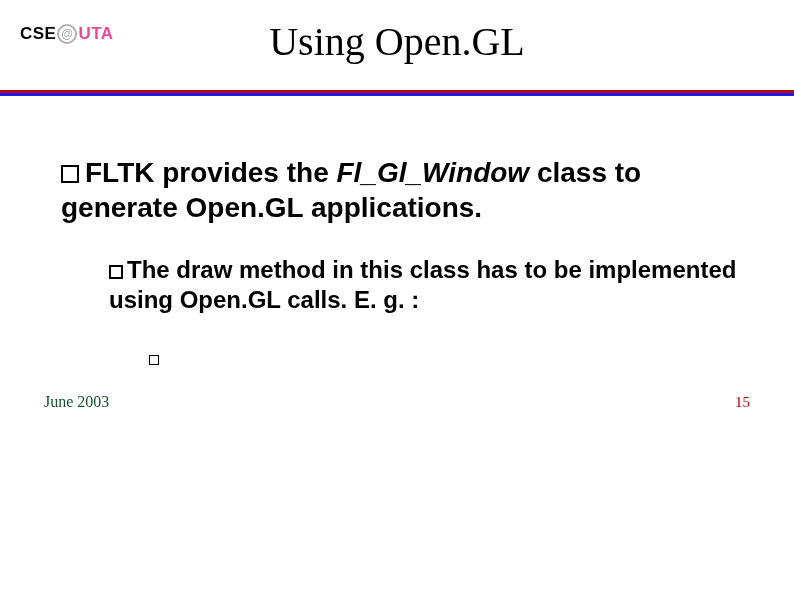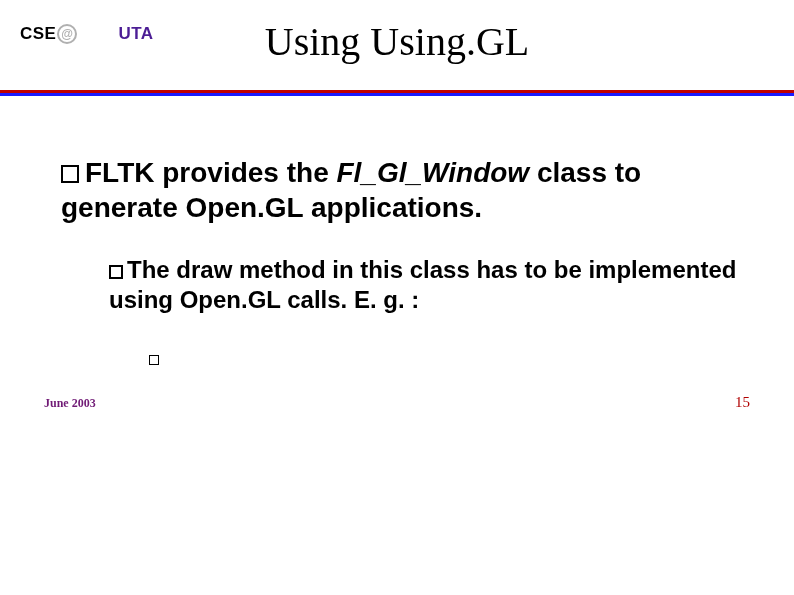--- a/index.html
+++ b/index.html
@@ -6,50 +6,50 @@
   html, body { width: 794px; height: 595px; background: #fff; font-family: "Times New Roman", Times, serif; }
   .slide { width: 794px; height: 435px; position: relative; }
   .header { position: relative; height: 95px; }
   .logo { position: absolute; left: 20px; top: 24px; font-family: Arial, Helvetica, sans-serif; font-weight: bold; font-size: 17px; letter-spacing: 0.5px; display: flex; align-items: center; color: #000; }
   .logo .at-circle {
     display: inline-flex; align-items: center; justify-content: center;
     width: 20px; height: 20px; border-radius: 50%;
     border: 2px solid #b0b0b0; color: #b0b0b0;
     font-size: 12px; font-weight: bold; margin: 0 1px; line-height: 1;
   }
-  .logo .uta { color: #4c1d95; margin-left: 40px; }
+  .logo .uta { color: #ec4899; }
   .title { position: absolute; left: 0; right: 0; top: 18px; text-align: center; font-size: 40px; font-weight: normal; font-family: "Times New Roman", Times, serif; }
   .divider { position: absolute; left: 0; right: 0; top: 90px; height: 6px; display: flex; flex-direction: column; }
   .divider .red { height: 3px; background: #c00000; }
   .divider .blue { height: 3px; background: #1a1aff; }
   .content { position: absolute; left: 61px; top: 155px; right: 50px; font-family: Arial, Helvetica, sans-serif; color: #000; }
   .b1 { font-size: 28px; font-weight: bold; line-height: 1.25; margin-bottom: 30px; }
   .b1 .marker { display: inline-block; width: 18px; height: 18px; border: 2px solid #000; vertical-align: -1px; margin-right: 6px; }
   .b1 .italic { font-style: italic; font-weight: bold; }
   .b2 { font-size: 24px; font-weight: bold; line-height: 1.25; margin-left: 48px; margin-bottom: 32px; }
   .b2 .marker { display: inline-block; width: 14px; height: 14px; border: 2px solid #000; vertical-align: -1px; margin-right: 4px; }
   .b3 { font-size: 20px; font-weight: normal; font-style: italic; line-height: 1.3; margin-left: 88px; margin-bottom: 22px; }
   .b3 .marker { display: inline-block; width: 10px; height: 10px; border: 1.5px solid #000; vertical-align: 0px; font-style: normal; position: relative; top: -2px; }
   .b3 .first { margin-left: -3px; letter-spacing: -1px; }
   .footer { position: absolute; left: 44px; right: 44px; bottom: 24px; display: flex; justify-content: space-between; align-items: baseline; }
-  .footer .date { font-family: "Times New Roman", Times, serif; font-size: 12px; color: #701a75; font-weight: bold; }
+  .footer .date { font-family: "Times New Roman", Times, serif; font-size: 16px; color: #14532d; }
   .footer .page { font-family: "Times New Roman", Times, serif; font-size: 15px; color: #b00000; }
 </style>
 </head>
 <body>
 
 <div class="slide">
 
   <div class="header">
     <div class="logo">
       <span>CSE</span>
       <span class="at-circle">@</span>
       <span class="uta">UTA</span>
     </div>
-    <div class="title">Using Using.GL</div>
+    <div class="title">Using Open.GL</div>
     <div class="divider">
       <div class="red"></div>
       <div class="blue"></div>
     </div>
   </div>
 
   <div class="content">
     <div class="b1">
       <span class="marker"></span><span>FLTK provides the </span><span class="italic">Fl_Gl_Window</span><span> class to generate Open.GL applications.</span>
     </div>

